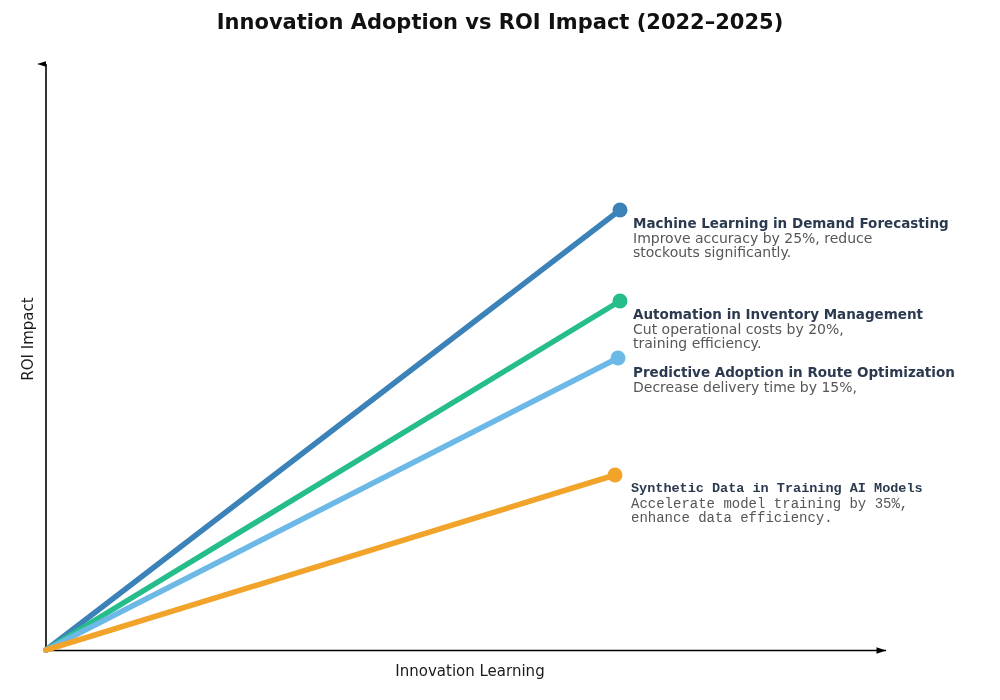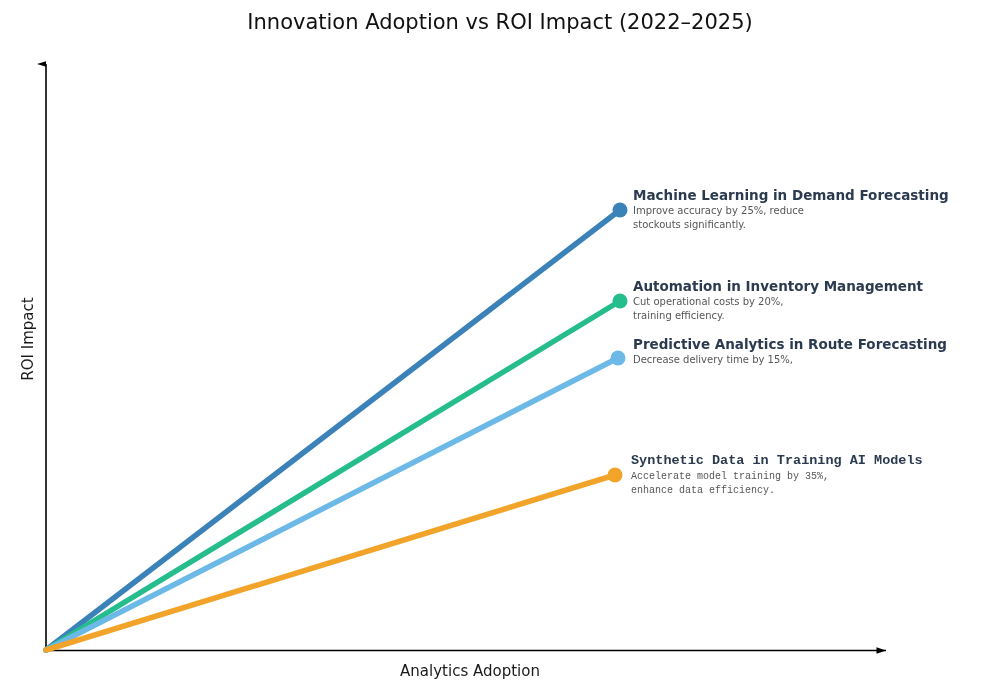--- a/index.html
+++ b/index.html
@@ -23,21 +23,21 @@
     height: 700px;
   }
 
   .chart-title {
     position: absolute;
     left: 0;
     top: 10px;
     width: 1000px;
     text-align: center;
     font-size: 21px;
-    font-weight: normal;
+    font-weight: bold;
     color: #111111;
     letter-spacing: 0px;
   }
 
   svg.plot {
     position: absolute;
     left: 0;
     top: 0;
     width: 1000px;
     height: 700px;
@@ -62,30 +62,31 @@
     text-align: center;
     font-size: 15px;
     color: #1a1a1a;
     transform: rotate(-90deg);
     transform-origin: center center;
   }
 
   .annotation {
     position: absolute;
     width: 360px;
+    margin-top: 28px;
   }
   .ann-title {
     font-size: 13.5px;
     font-weight: bold;
     color: #2b3a4f;
     line-height: 16px;
     white-space: nowrap;
   }
   .ann-desc {
-    font-size: 10px;
+    font-size: 14px;
     color: #565656;
     line-height: 13.5px;
     margin-top: 1px;
   }
   .ann-desc span { display: block; }
 </style>
 </head>
 <body>
 
 <div id="chart-root">
@@ -130,31 +131,31 @@
 
   <div class="annotation" style="left:633px; top:278px;">
     <div class="ann-title">Automation in Inventory Management</div>
     <div class="ann-desc">
       <span>Cut operational costs by 20%,</span>
       <span>training efficiency.</span>
     </div>
   </div>
 
   <div class="annotation" style="left:633px; top:336px;">
-    <div class="ann-title">Predictive Analytics in Route Forecasting</div>
+    <div class="ann-title">Predictive Adoption in Route Optimization</div>
     <div class="ann-desc">
       <span>Decrease delivery time by 15%,</span>
     </div>
   </div>
 
   <div class="annotation" style="left:631px; top:453px;font-family:Liberation Mono, monospace;">
     <div class="ann-title">Synthetic Data in Training AI Models</div>
     <div class="ann-desc">
       <span>Accelerate model training by 35%,</span>
       <span>enhance data efficiency.</span>
     </div>
   </div>
 
-  <div class="axis-label-x">Analytics Adoption</div>
+  <div class="axis-label-x">Innovation Learning</div>
 
   <div class="axis-label-y">ROI Impact</div>
 
 </div>
 
 </body></html>

